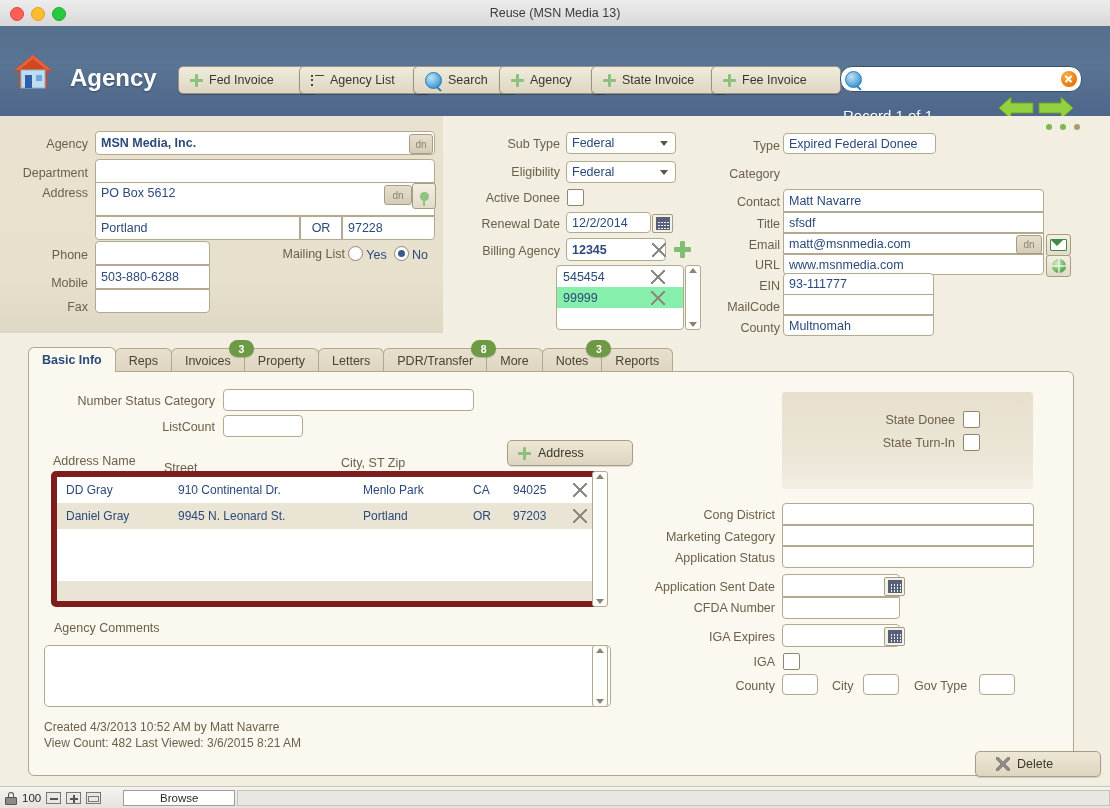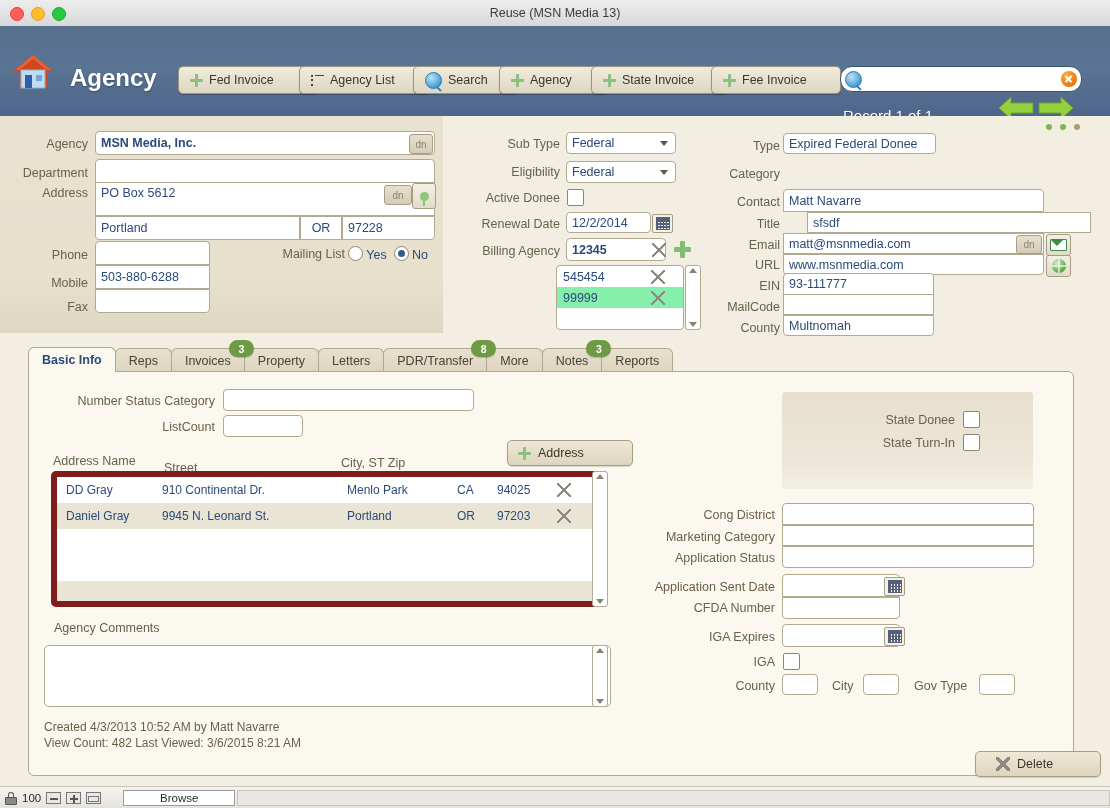--- a/index.html
+++ b/index.html
@@ -250,21 +250,21 @@
     font-size:12.5px;color:#3a362c;box-shadow:0 1px 1px rgba(0,0,0,.15);
   }
 
   .grid{
     position:absolute;left:51px;top:471px;width:557px;height:136px;
     background:#fff;border:6px solid #7f1d1d;border-radius:5px;box-sizing:border-box;overflow:hidden;
   }
   .grid .gr{height:26px;display:flex;align-items:center;font-size:12px;color:#2b4a7a;}
   .grid .gr.alt{background:#eae4d4;}
   .gc1{width:105px;padding-left:9px;box-sizing:border-box;}
-  .gc2{width:185px;}
+  .gc2{width:185px;margin-left:16px;}
   .gc3{width:110px;}
   .gc4{width:40px;}
   .gc5{width:60px;}
 
   .comments{
     position:absolute;left:44px;top:645px;width:567px;height:62px;
     background:#fff;border:1px solid #b3a98f;border-radius:5px;box-sizing:border-box;
   }
   .meta{position:absolute;left:44px;top:720px;color:#6b5f4a;font-size:12px;line-height:15.5px;}
 
@@ -471,21 +471,21 @@
 
   <div class="lbl" style="left:690px;top:139px;width:90px">Type</div>
   <div class="fld rt" style="left:783px;top:133px;width:153px;height:21px">Expired Federal Donee</div>
 
   <div class="lbl" style="left:690px;top:167px;width:90px">Category</div>
 
   <div class="lbl" style="left:690px;top:195px;width:90px">Contact</div>
   <div class="fld" style="left:783px;top:189px;width:261px;height:23px;border-radius:4px 4px 0 0">Matt Navarre</div>
 
   <div class="lbl" style="left:690px;top:217px;width:90px">Title</div>
-  <div class="fld" style="left:807px;top:212px;width:284px;height:21px">sfsdf</div>
+  <div class="fld" style="left:783px;top:212px;width:261px;height:21px">sfsdf</div>
 
   <div class="lbl" style="left:690px;top:238px;width:90px">Email</div>
   <div class="fld" style="left:783px;top:233px;width:261px;height:21px">matt@msnmedia.com</div>
   <div class="dnbtn" style="left:1016px;top:235px;width:24px;height:17px">dn</div>
   <div class="iconbtn" style="left:1046px;top:234px">
       <span class="envelope"></span>
     </div>
 
   <div class="lbl" style="left:690px;top:258px;width:90px">URL</div>
   <div class="fld" style="left:783px;top:254px;width:261px;height:21px;border-radius:0 0 4px 4px">www.msnmedia.com</div>

